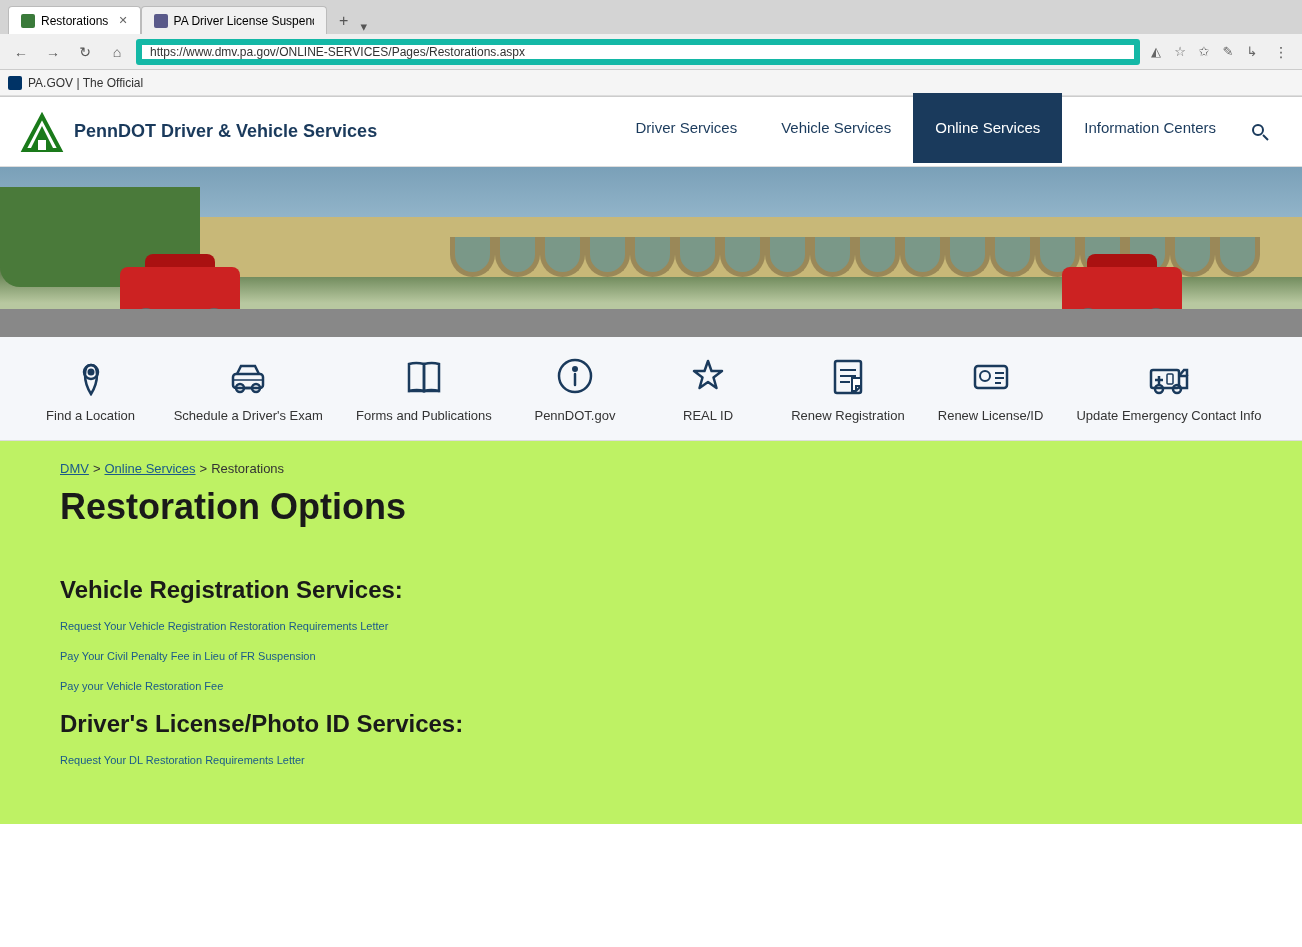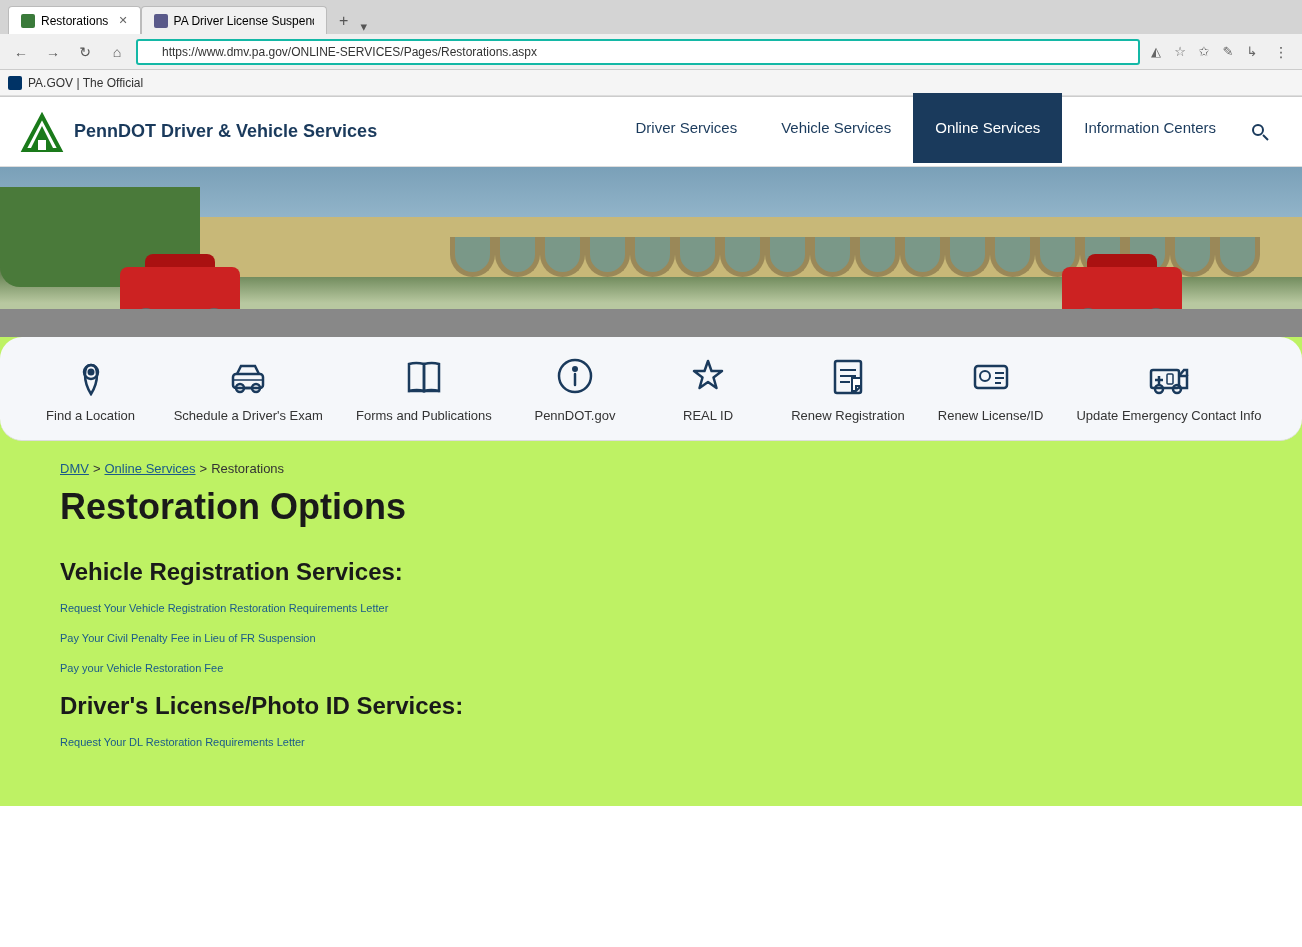--- a/index.html
+++ b/index.html
@@ -71,23 +71,23 @@
       display: flex;
       align-items: center;
       justify-content: center;
       color: #555;
       cursor: pointer;
       font-size: 14px;
     }
     .address-bar {
       flex: 1;
       height: 26px;
-      border: 2px solid #14b8a6;
+      border: 6px solid #14b8a6;
       border-radius: 3px;
-      padding: 0 24px;
+      padding: 0 8px;
       font-size: 12px;
       background: #fff;
       display: flex;
       align-items: center;
       color: #333;
     }
     .address-icons {
       display: flex;
       gap: 4px;
       align-items: center;
@@ -291,21 +291,20 @@
     }
 
     
     .quick-links {
       background: #f5f7fa;
       border-bottom: 1px solid #ddd;
       display: flex;
       justify-content: space-around;
       align-items: center;
       padding: 15px 24px;
-      border-radius: 22px;
     }
     .quick-link-item {
       display: flex;
       flex-direction: column;
       align-items: center;
       gap: 8px;
       cursor: pointer;
       text-decoration: none;
       min-width: 100px;
     }
@@ -352,21 +351,21 @@
     .breadcrumb-separator {
       color: #333;
     }
     .breadcrumb-current {
       color: #333;
     }
     .page-title {
       font-size: 36px;
       font-weight: bold;
       color: #1a1a1a;
-      margin-bottom: 30px;
+      margin-bottom: 48px;
     }
     .section-title {
       font-size: 24px;
       font-weight: bold;
       color: #1a1a1a;
       margin-bottom: 16px;
     }
     .content-link {
       display: block;
       color: #1a5a8a;

